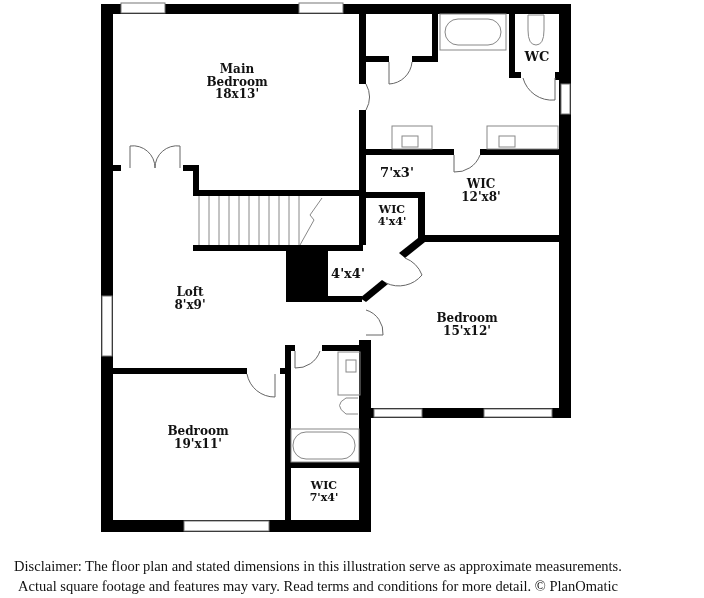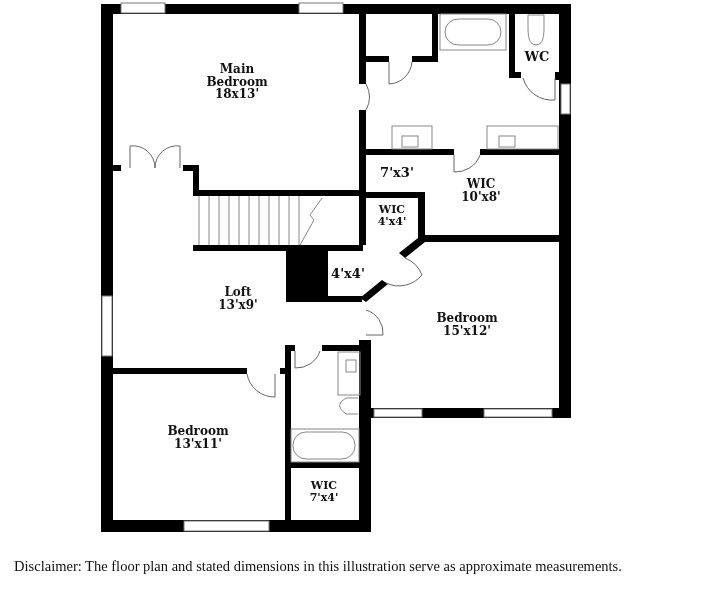--- a/index.html
+++ b/index.html
@@ -140,47 +140,48 @@
 <div class="label md" style="left:537px;top:57px;">
   <span>WC</span>
 </div>
 
 <div class="label md" style="left:397px;top:173px;">
   <span>7'x3'</span>
 </div>
 
 <div class="label lg" style="left:481px;top:191px;">
   <span>WIC</span>
-  <span>10'x8'</span>
+  <span>12'x8'</span>
 </div>
 
 <div class="label sm" style="left:392px;top:216px;">
   <span>WIC</span>
   <span>4'x4'</span>
 </div>
 
 <div class="label md" style="left:348px;top:274px;">
   <span>4'x4'</span>
 </div>
 
-<div class="label lg" style="left:190px;top:299px;margin-left:48px;">
+<div class="label lg" style="left:190px;top:299px;">
   <span>Loft</span>
-  <span>13'x9'</span>
+  <span>8'x9'</span>
 </div>
 
 <div class="label lg" style="left:467px;top:325px;">
   <span>Bedroom</span>
   <span>15'x12'</span>
 </div>
 
 <div class="label lg" style="left:198px;top:438px;">
   <span>Bedroom</span>
-  <span>13'x11'</span>
+  <span>19'x11'</span>
 </div>
 
 <div class="label sm" style="left:324px;top:492px;">
   <span>WIC</span>
   <span>7'x4'</span>
 </div>
 
 <div id="disclaimer">
   <span>Disclaimer: The floor plan and stated dimensions in this illustration serve as approximate measurements.</span>
+  <span>Actual square footage and features may vary. Read terms and conditions for more detail. © PlanOmatic</span>
 </div>
 
 </body></html>

